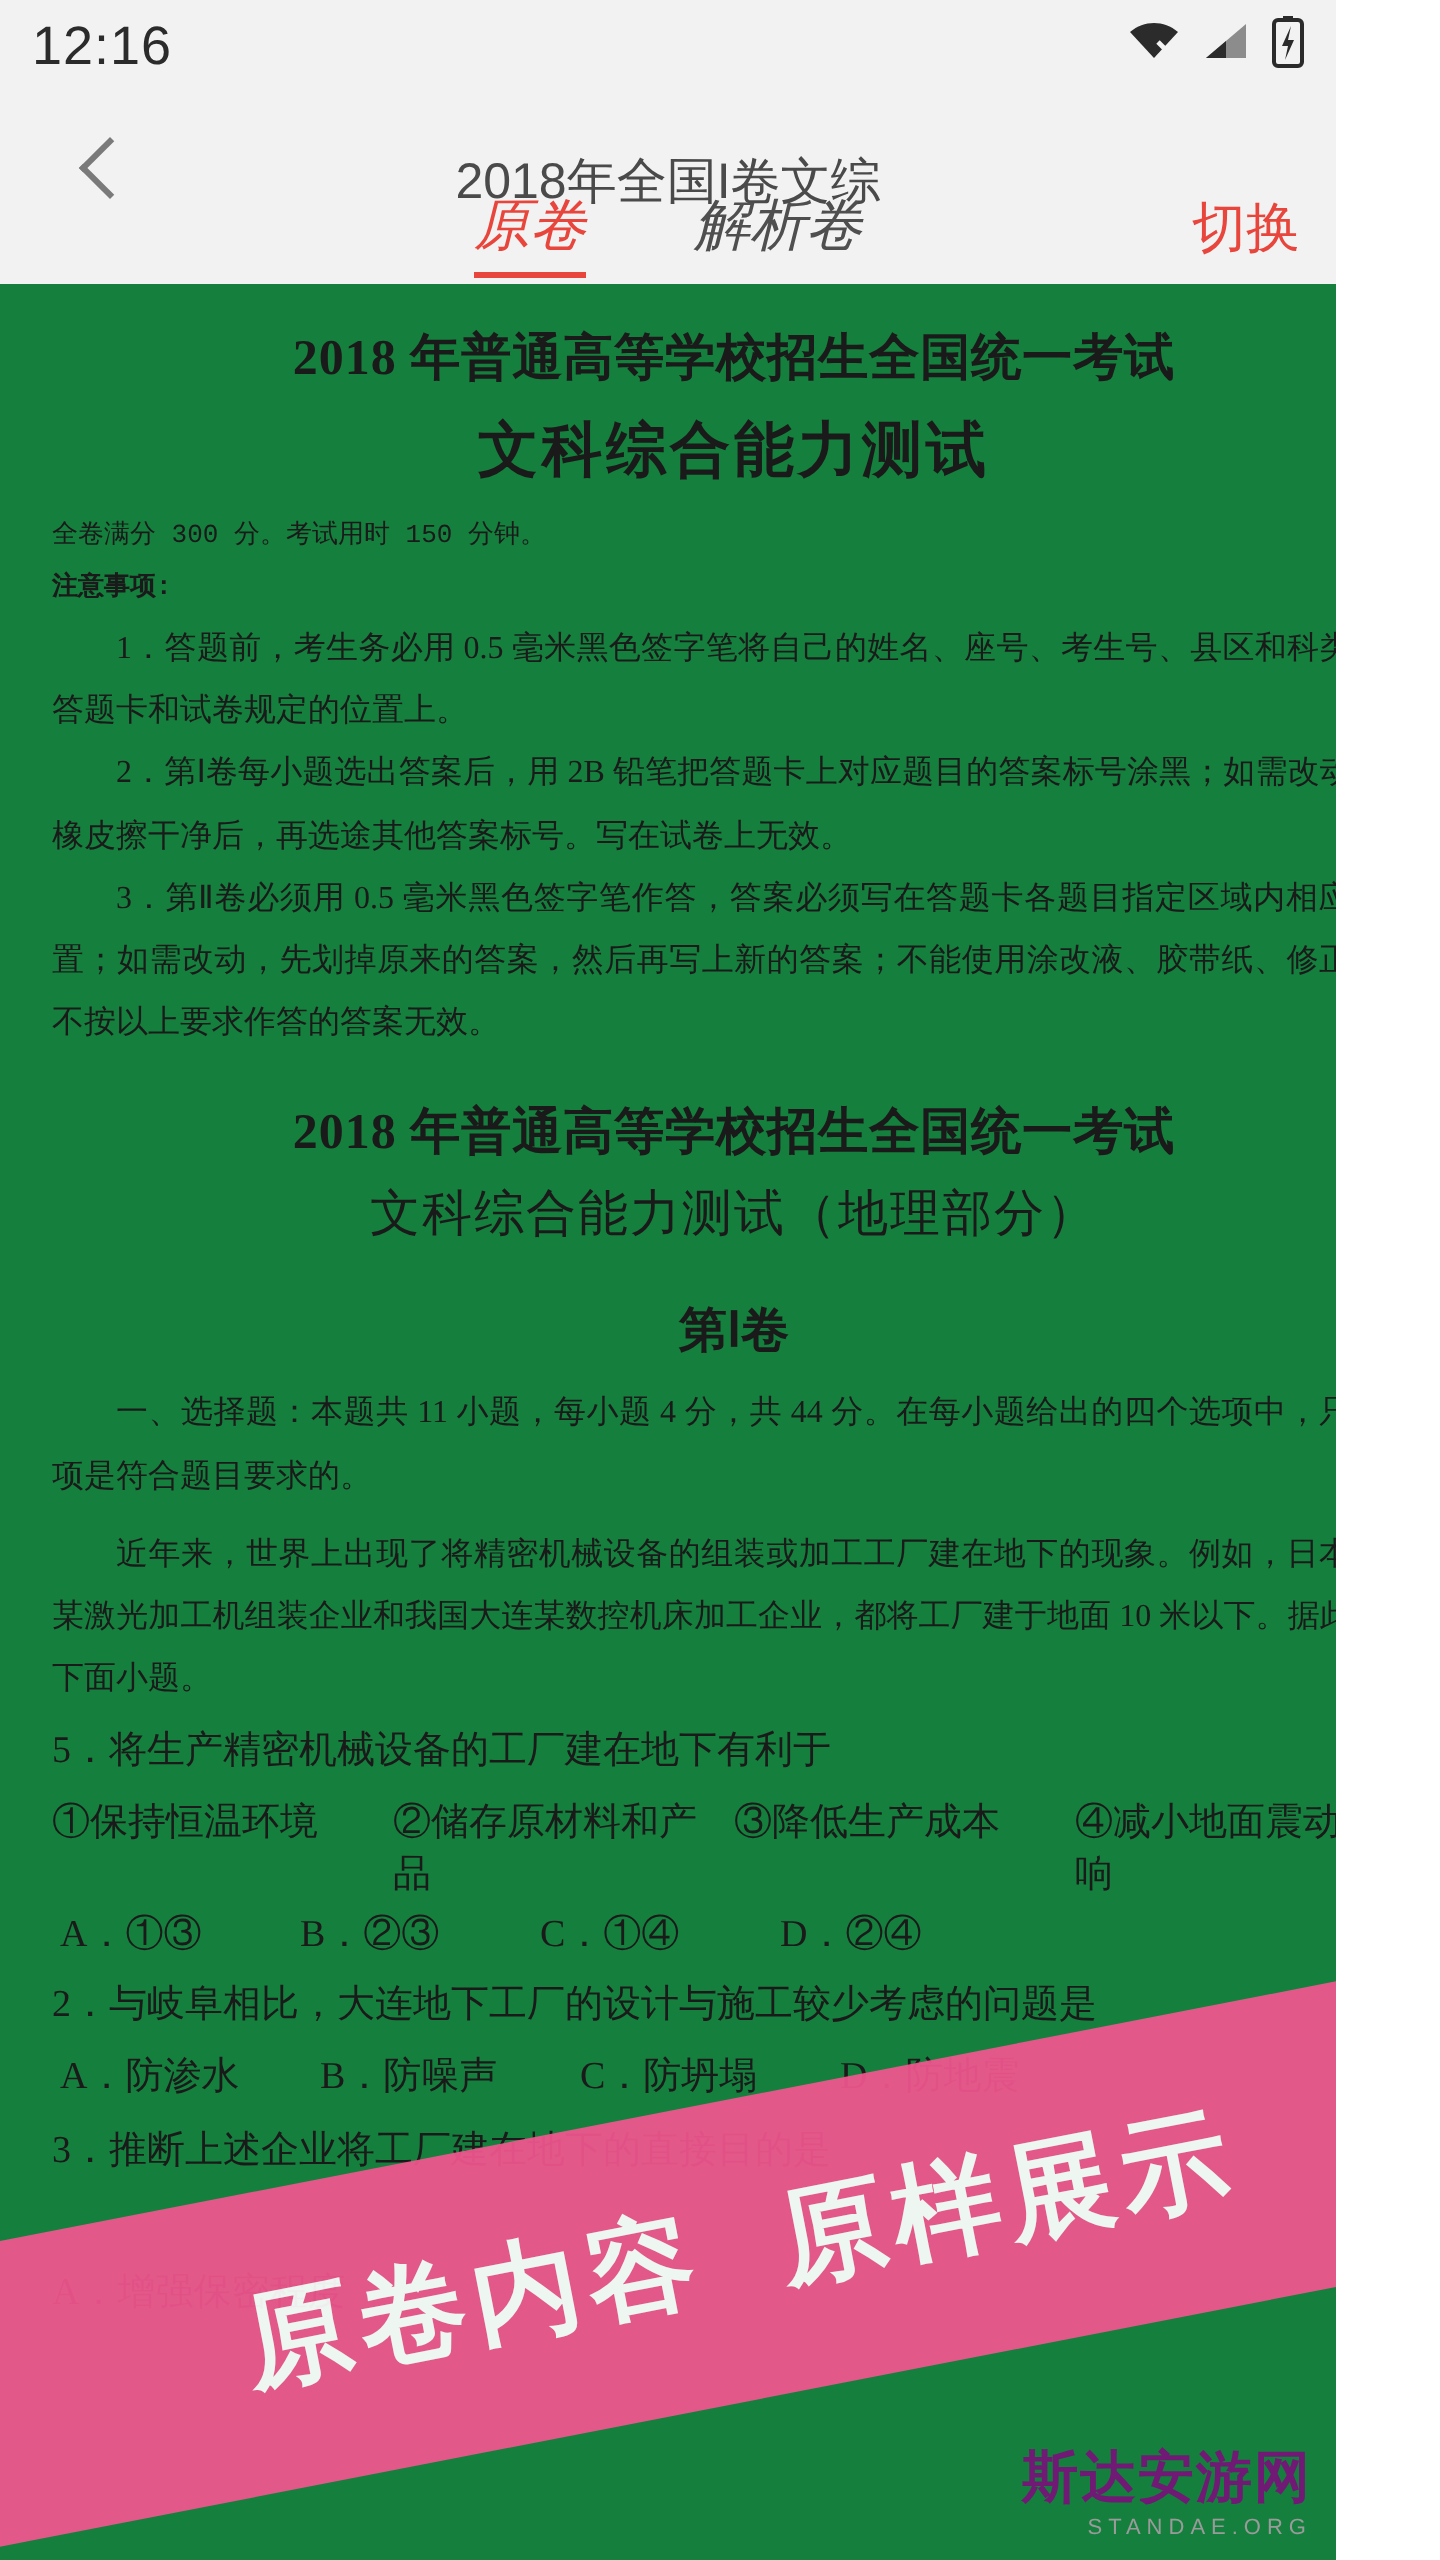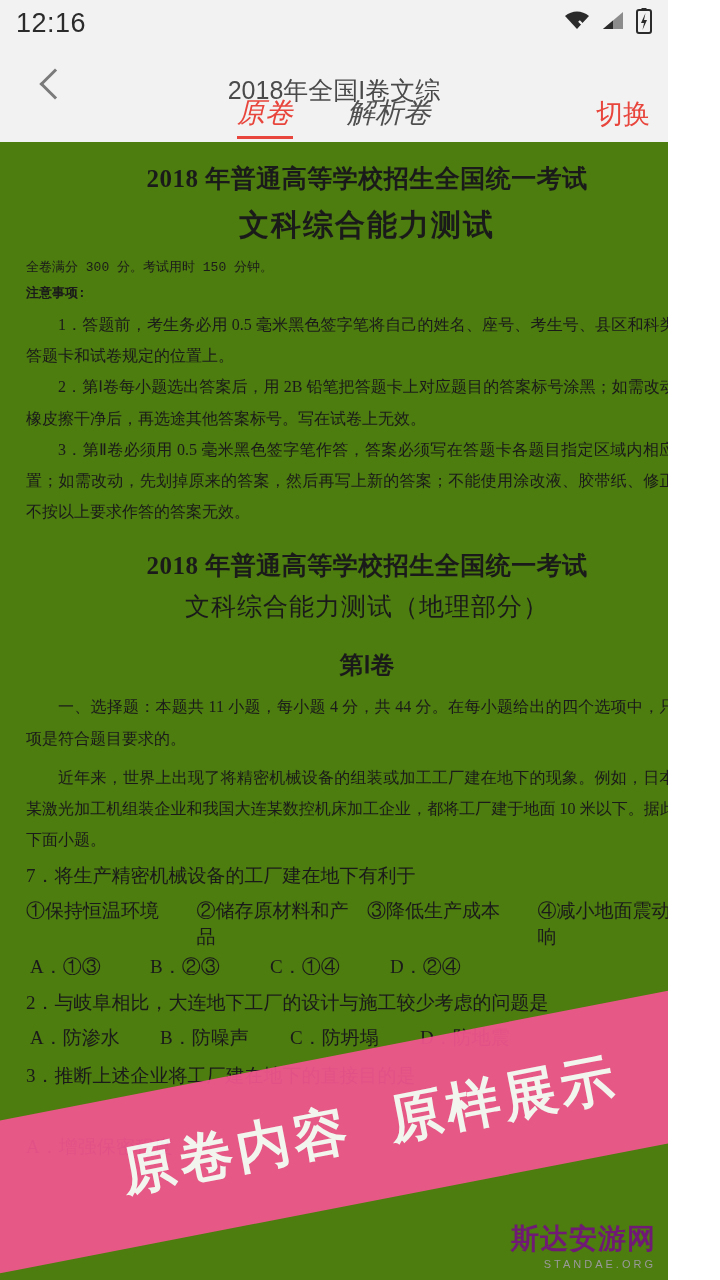--- a/index.html
+++ b/index.html
@@ -94,21 +94,21 @@
     height: 3px;
     background: #e8453c;
   }
 
   
   .doc {
     position: absolute;
     top: 142px; left: 0;
     width: 720px;
     height: 1138px;
-    background: #4d7c0f;
+    background: #15803d;
     overflow: hidden;
     padding: 14px 12px 0 26px;
     font-family: "Liberation Serif", serif;
     color: #1a1a1a;
   }
   .doc .h1 {
     text-align: center;
     font-size: 25px;
     font-weight: bold;
     margin: 6px 0 4px;
@@ -264,21 +264,21 @@
     <p class="para indent">2．第Ⅰ卷每小题选出答案后，用 2B 铅笔把答题卡上对应题目的答案标号涂黑；如需改动，用橡皮擦干净后，再选途其他答案标号。写在试卷上无效。</p>
     <p class="para indent">3．第Ⅱ卷必须用 0.5 毫米黑色签字笔作答，答案必须写在答题卡各题目指定区域内相应的位置；如需改动，先划掉原来的答案，然后再写上新的答案；不能使用涂改液、胶带纸、修正带。不按以上要求作答的答案无效。</p>
 
     <div class="h1" style="margin-top:22px">2018 年普通高等学校招生全国统一考试</div>
     <div class="h2b">文科综合能力测试（地理部分）</div>
 
     <div class="juan">第Ⅰ卷</div>
     <p class="para indent">一、选择题：本题共 11 小题，每小题 4 分，共 44 分。在每小题给出的四个选项中，只有一项是符合题目要求的。</p>
     <p class="para indent" style="margin-top:8px">近年来，世界上出现了将精密机械设备的组装或加工工厂建在地下的现象。例如，日本岐阜某激光加工机组装企业和我国大连某数控机床加工企业，都将工厂建于地面 10 米以下。据此完成下面小题。</p>
 
-    <div class="qline">7．将生产精密机械设备的工厂建在地下有利于</div>
+    <div class="qline">5．将生产精密机械设备的工厂建在地下有利于</div>
     <div class="opts4">
       <span>①保持恒温环境</span>
       <span>②储存原材料和产品</span>
       <span>③降低生产成本</span>
       <span>④减小地面震动影响</span>
     </div>
     <div class="optsABCD">
       <span>A．①③</span>
       <span>B．②③</span>
       <span>C．①④</span>

